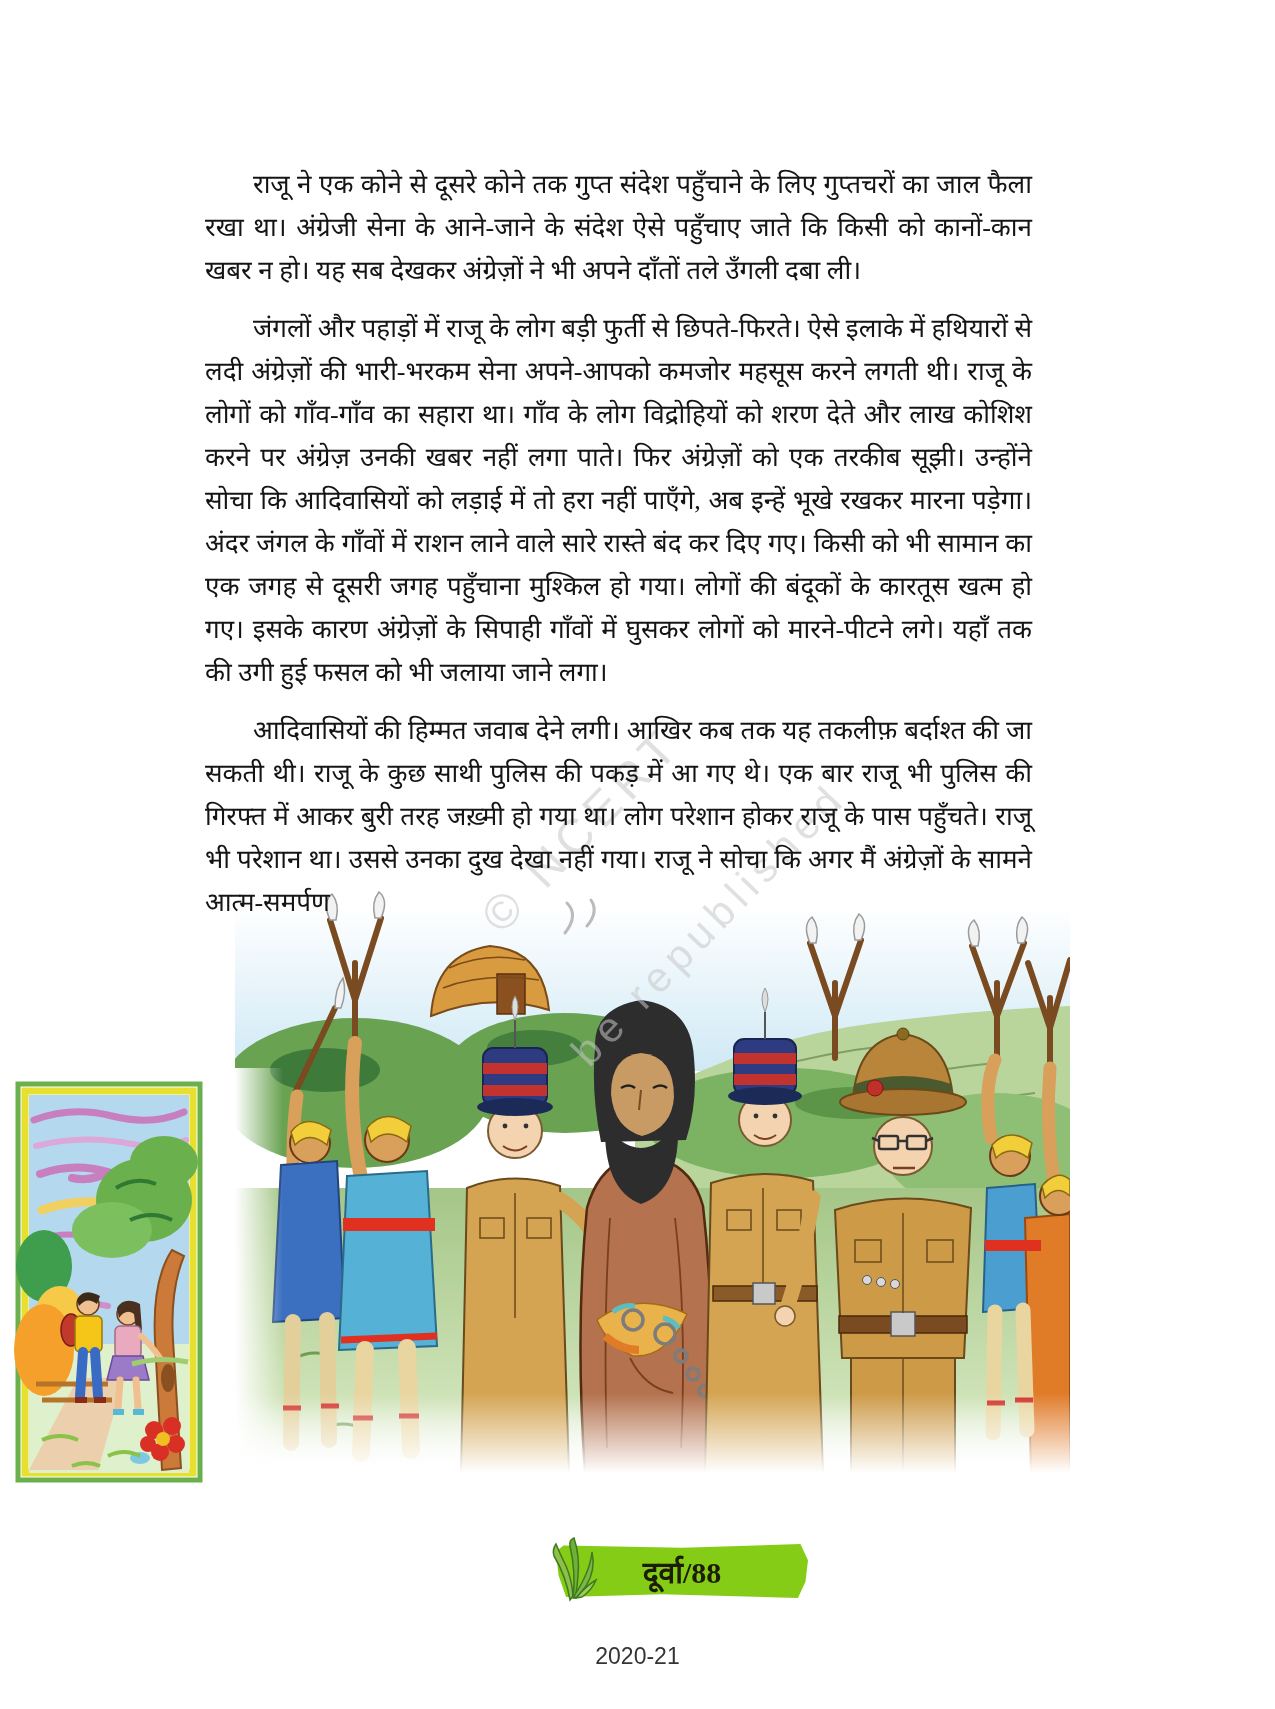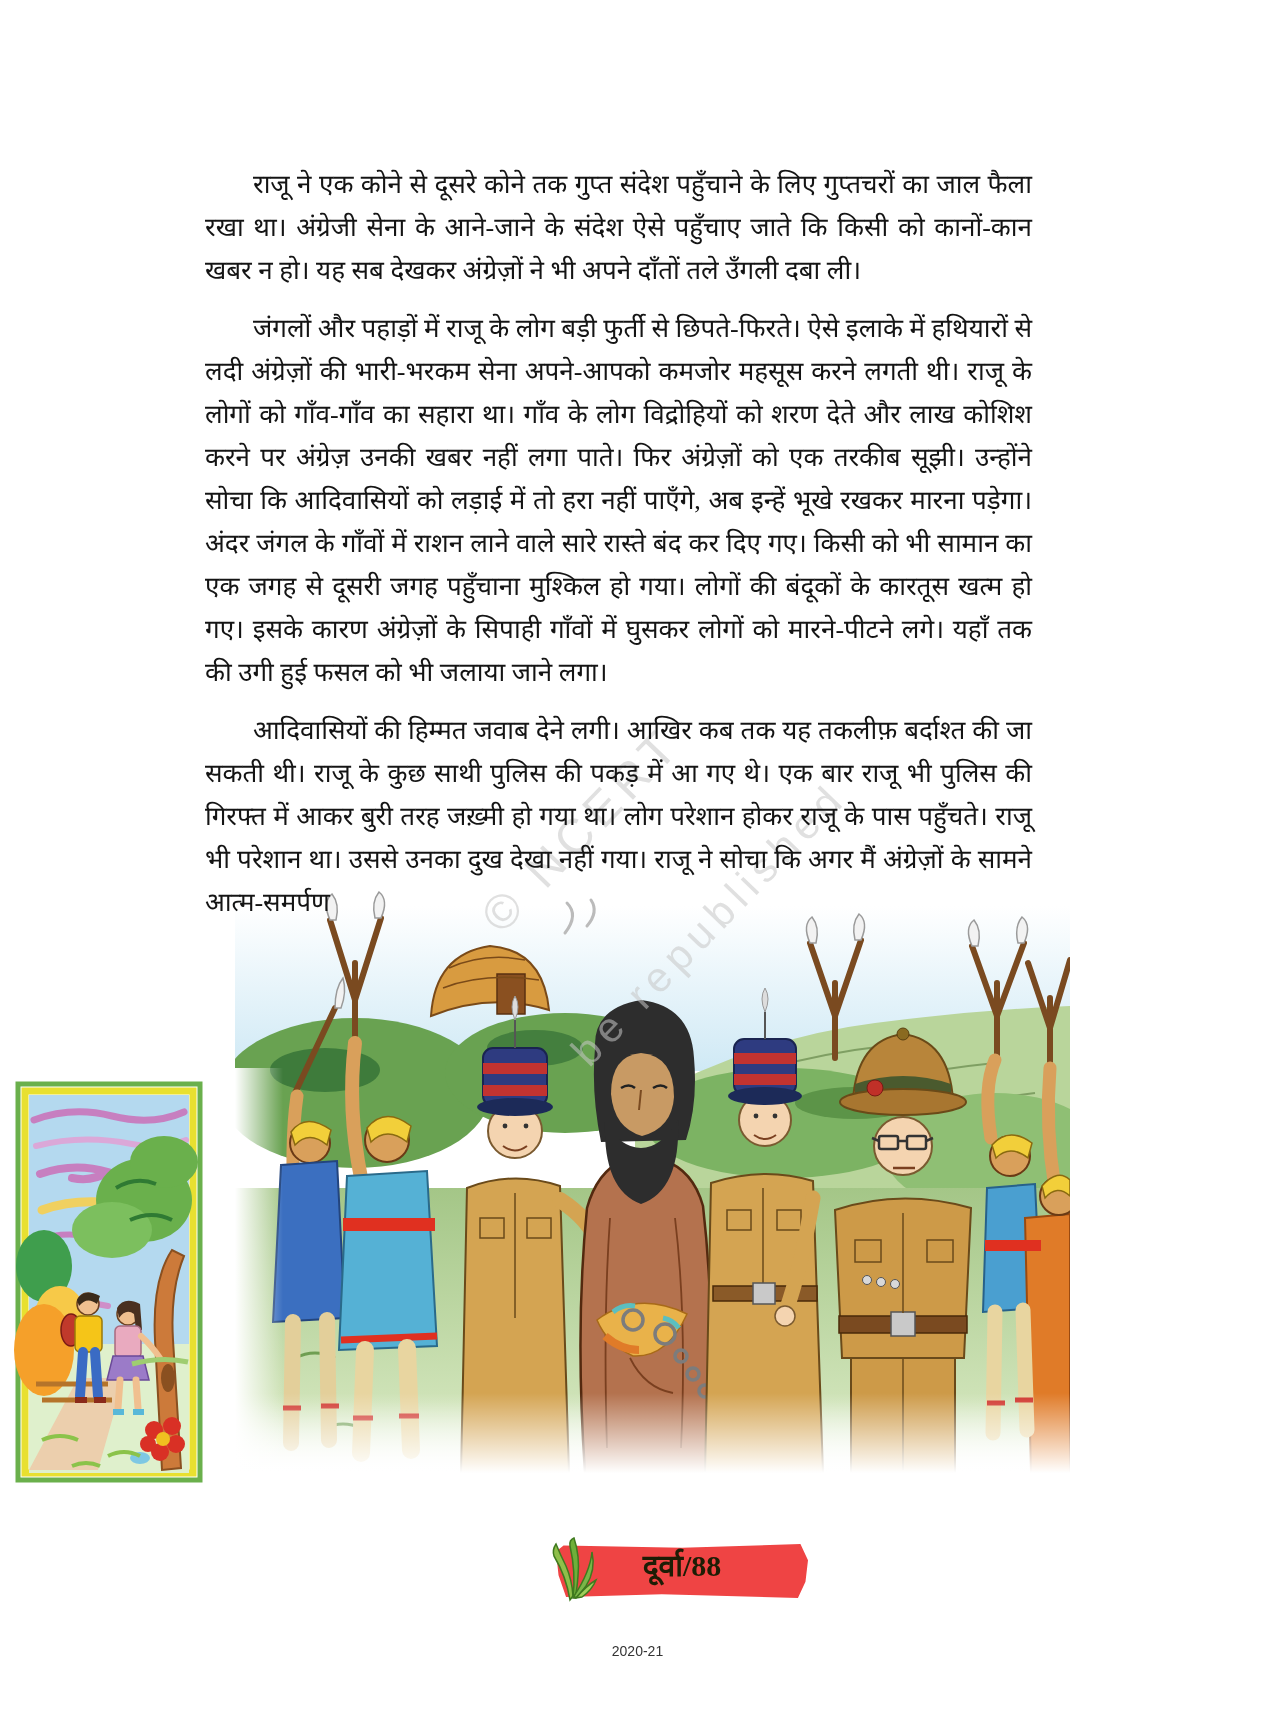--- a/index.html
+++ b/index.html
@@ -21,32 +21,32 @@
     font-family:"Liberation Sans","DejaVu Sans",sans-serif;
     white-space:nowrap;transform-origin:0 0;transform:rotate(-46deg);
     pointer-events:none;letter-spacing:7px;
   }
   .wm1{left:470px;top:905px;font-size:48px;}
   .wm2{left:562px;top:1042px;font-size:42px;}
   .main-illo{position:absolute;left:235px;top:888px;width:835px;height:585px;z-index:1;}
   .side-illo{position:absolute;left:12px;top:1078px;width:194px;height:412px;z-index:1;}
   .footer-badge{
     position:absolute;left:556px;top:1544px;width:252px;height:54px;
-    background:#ef4444;z-index:4;
+    background:#84cc16;z-index:4;
     clip-path:polygon(0% 14%,3% 3%,50% 7%,97% 0%,100% 30%,99% 70%,96% 100%,42% 93%,4% 98%,1% 58%);
-    display:flex;justify-content:center;
+    display:flex;align-items:center;justify-content:center;
   }
   .footer-badge span{
     font-size:30px;font-weight:bold;color:#1d1d05;
     font-family:"Liberation Serif","DejaVu Serif",serif;
   }
   .grass{position:absolute;left:546px;top:1536px;z-index:5;}
   .year{
     position:absolute;left:0;top:1643px;width:1275px;text-align:center;
-    font-size:14px;color:#343434;z-index:4;
+    font-size:23px;color:#343434;z-index:4;
     font-family:"Liberation Sans","DejaVu Sans",sans-serif;
   }
 </style>
 </head>
 <body>
 
 <div class="page">
 
   <div class="watermark wm1">© NCERT</div>
   <div class="watermark wm2">be republished</div>

